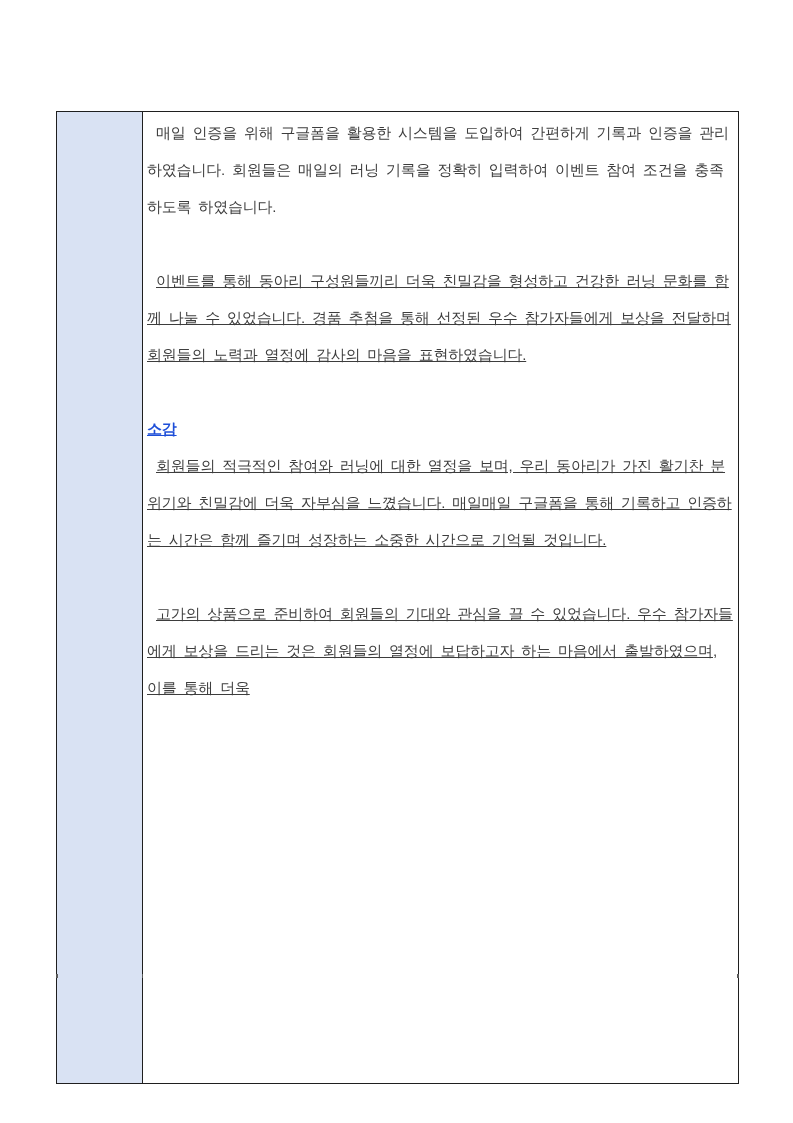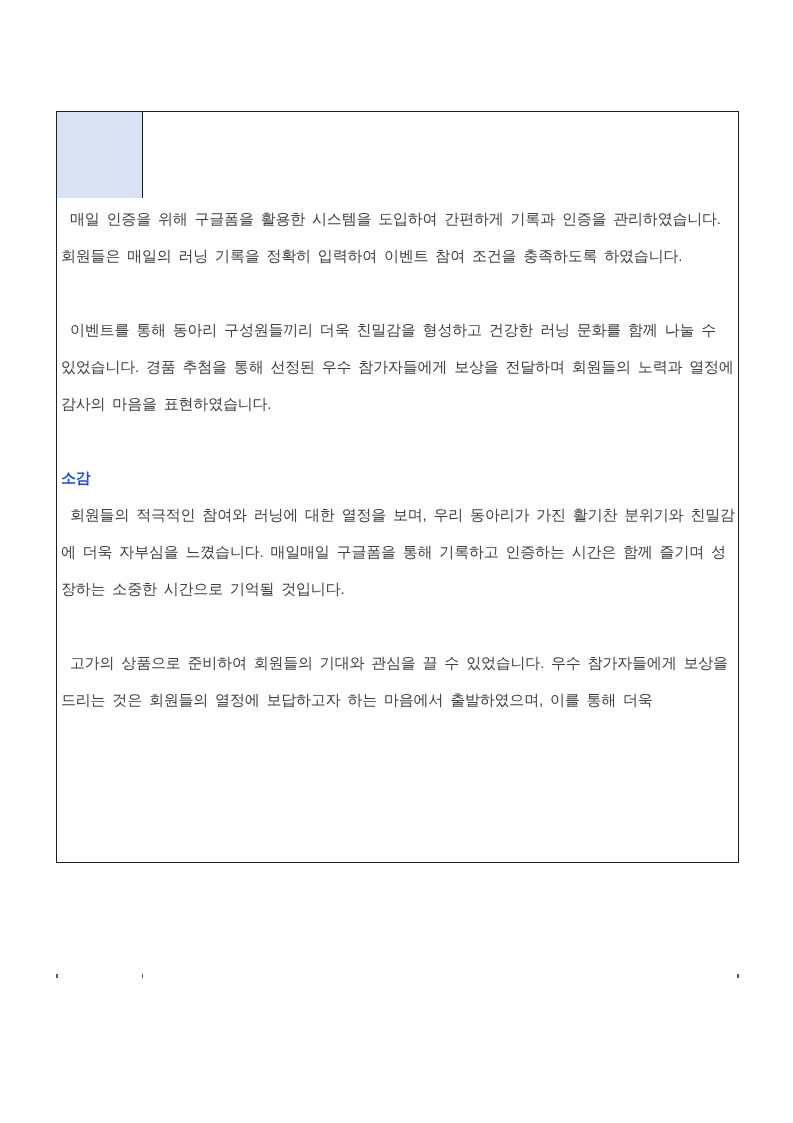--- a/index.html
+++ b/index.html
@@ -13,26 +13,25 @@
     height: 1123px;
     background: #ffffff;
     overflow: hidden;
     font-family: "Liberation Sans", "DejaVu Sans", sans-serif;
   }
   .doc-table {
     position: absolute;
     left: 56px;
     top: 111px;
     width: 683px;
-    height: 752px;
+    height: 973px;
     border: 1.5px solid #1f1f1f;
     box-sizing: border-box;
     display: flex;
     background: #ffffff;
-    flex-direction: column;
   }
   .label-cell {
     width: 86px;
     flex: 0 0 86px;
     background: #d9e2f3;
     border-right: 1.5px solid #1f1f1f;
     box-sizing: border-box;
   }
   .content-cell {
     flex: 1 1 auto;
@@ -44,20 +43,21 @@
     line-height: 37px;
     letter-spacing: -0.2px;
     word-spacing: 3px;
     text-align: left;
   }
   .block {
     margin: 0;
   }
   .block + .block {
     margin-top: 37px;          
+    text-decoration: underline;
   }
   .heading + .block {
     margin-top: 0;             
   }
   .paragraph {
     text-indent: 9px;          
   }
   .heading {
     font-weight: bold;
     color: #1d4ed8;

